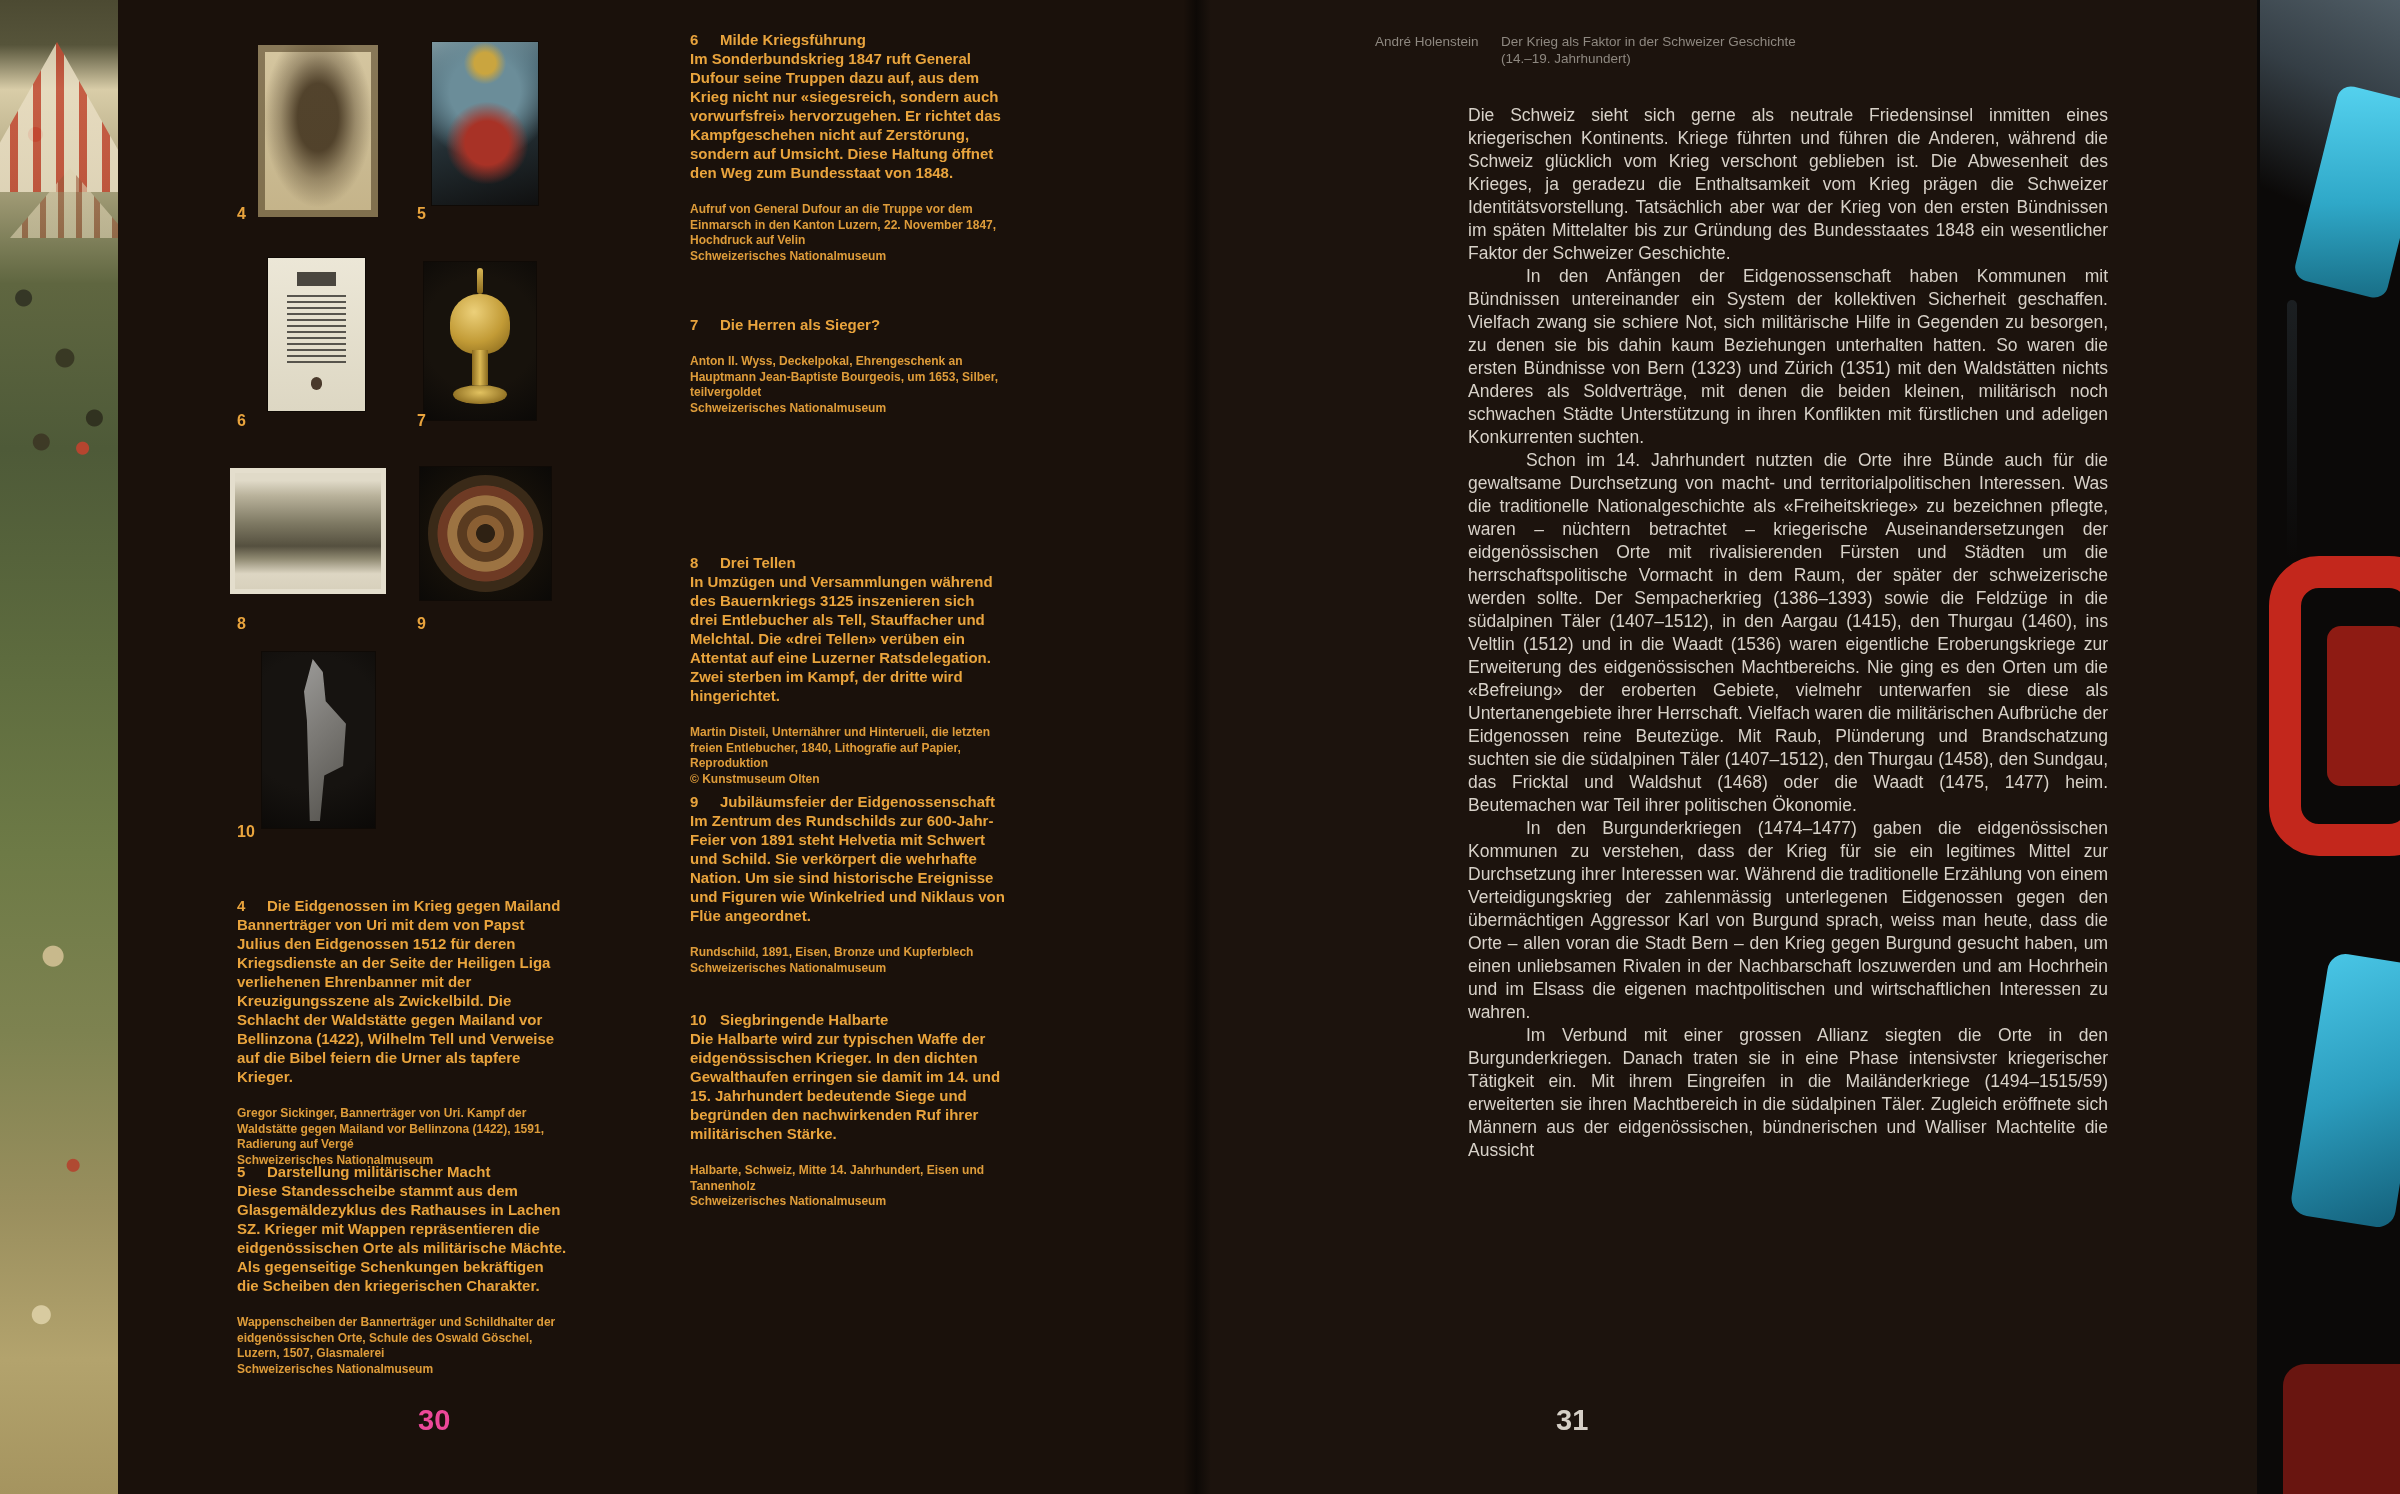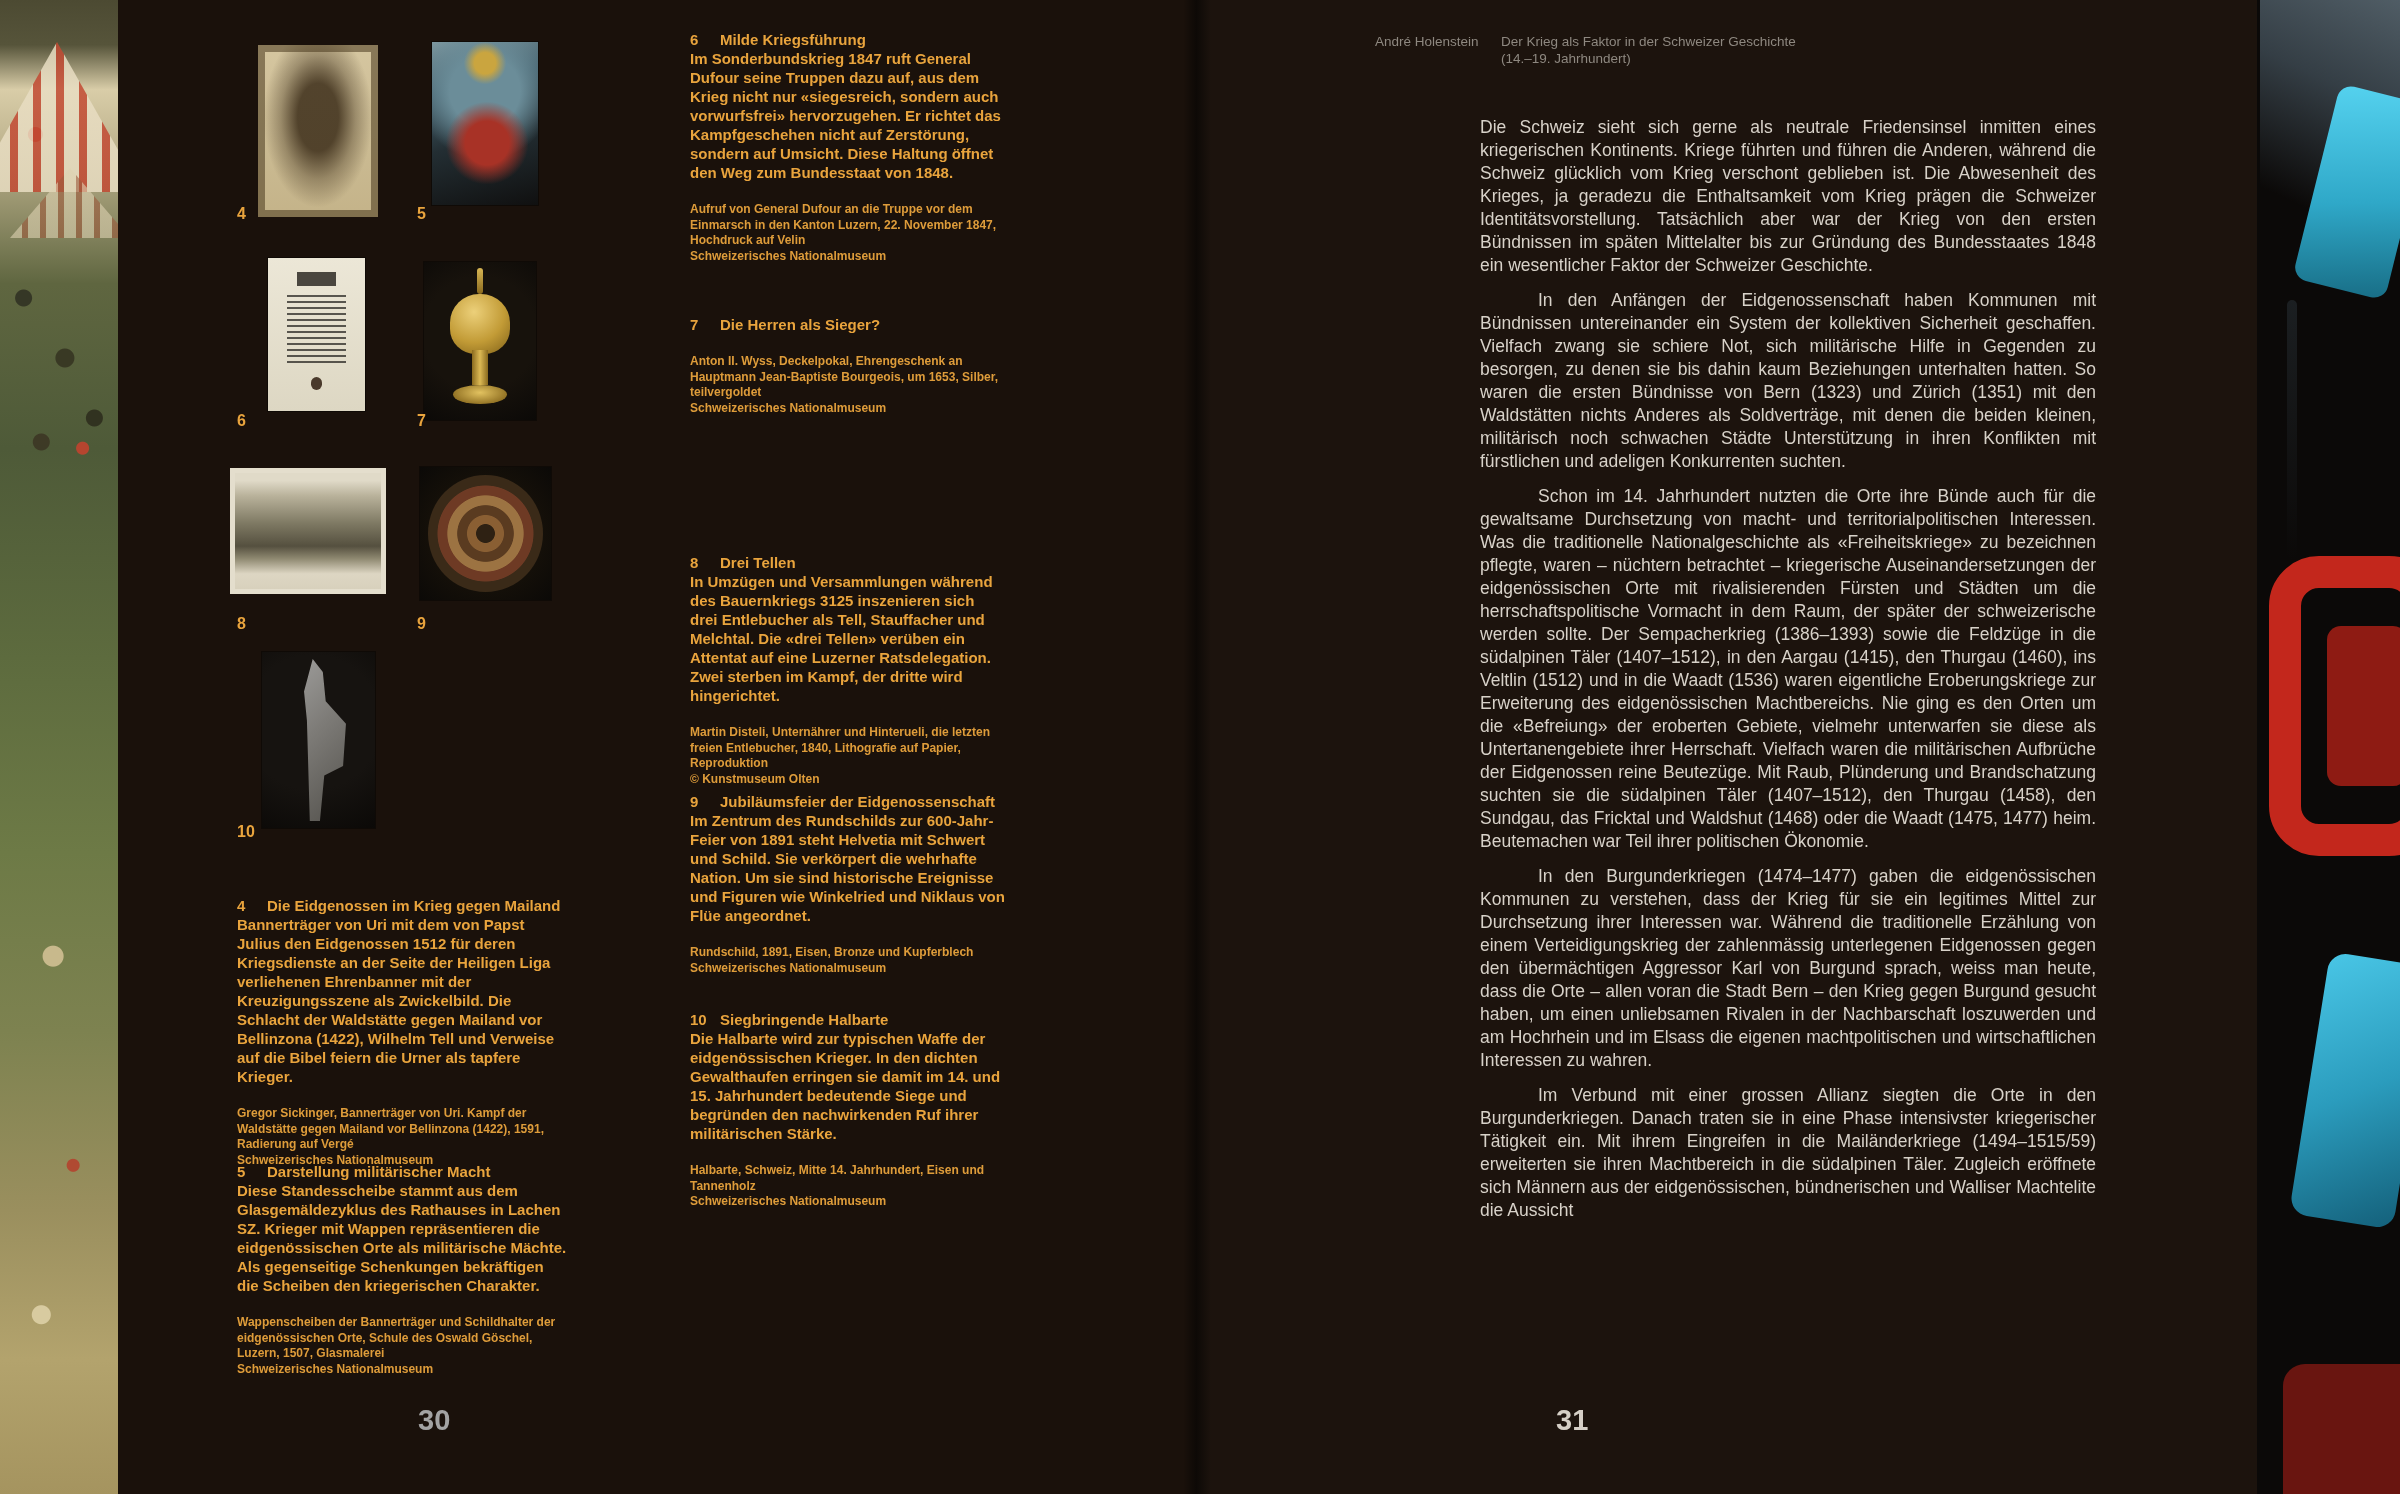--- a/index.html
+++ b/index.html
@@ -113,25 +113,25 @@
     white-space:pre-line; opacity:.95; }
 
   
   .author { position:absolute; left:1375px; top:33px; width:170px;
     color:#8e8880; font-size:13.5px; line-height:17px; }
   .chapter-title { position:absolute; left:1501px; top:33px; width:440px;
     color:#8e8880; font-size:13.5px; line-height:17px; white-space:pre-line; }
   .body-text { position:absolute; left:1468px; top:104px; width:640px;
     color:#d8d2c9; font-size:17.5px; line-height:23px; text-align:justify;
     hyphens:auto; -webkit-hyphens:auto; }
-  .body-text p { margin:12px; }
+  .body-text p { margin:0; }
   .body-text p + p { text-indent:58px; }
 
   .pagenum { position:absolute; font-size:29px; font-weight:700; }
-  .pagenum-left  { left:418px;  top:1404px; color:#a3a3a3; }
+  .pagenum-left  { left:418px;  top:1404px; color:#ec4899; }
   .pagenum-right { left:1556px; top:1404px; color:#d5cfc6; }
 </style>
 </head>
 <body>
 
 <div class="stage">
 
   <div class="edge-left">
     <div class="el-tent"></div>
     <div class="el-tent2"></div>

